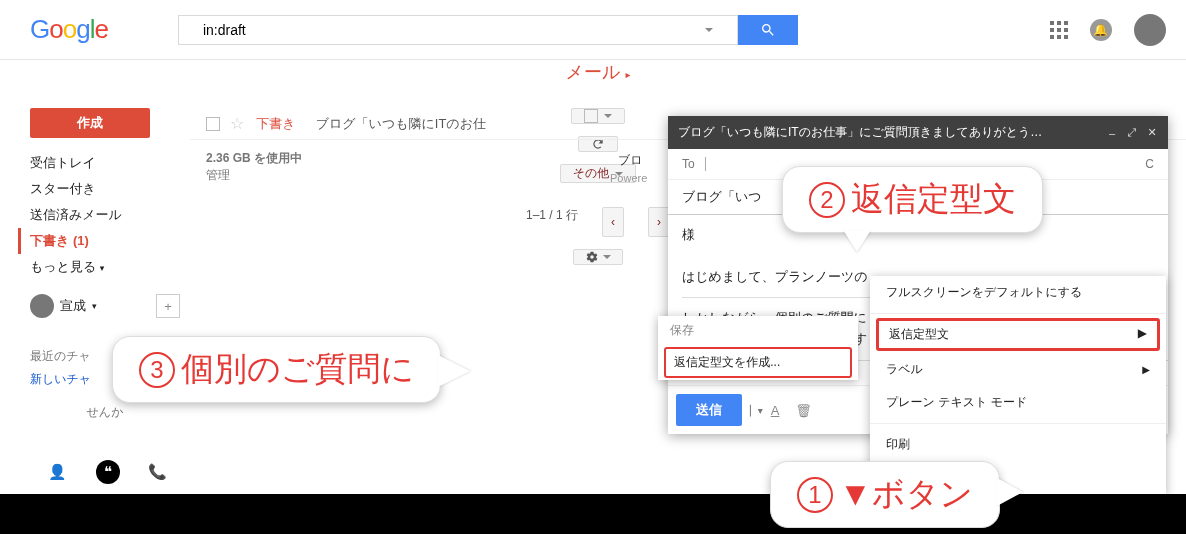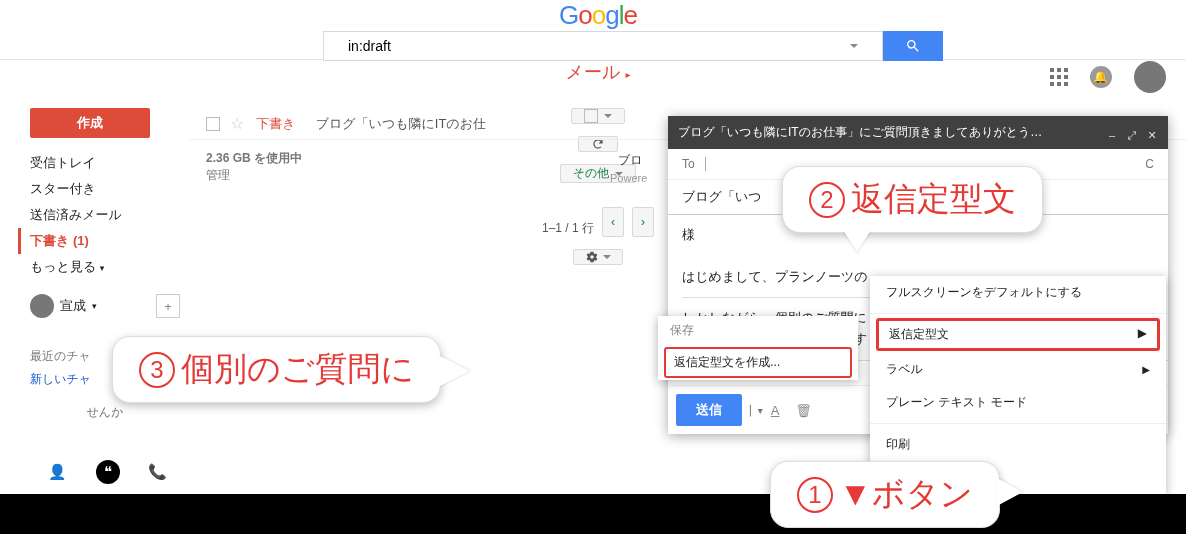--- a/index.html
+++ b/index.html
@@ -1,40 +1,40 @@
 <!DOCTYPE html>
 <html><head>
 <meta charset="utf-8">
 <style>
   * { margin: 0; padding: 0; box-sizing: border-box; font-family: Arial, "Hiragino Sans", "Meiryo", sans-serif; }
   body { width: 1186px; height: 534px; background: #fff; overflow: hidden; position: relative; font-size: 13px; color: #222; }
 
-  .header { height: 60px; display: flex; align-items: center; padding: 0 20px 0 30px; border-bottom: 1px solid #e5e5e5; flex-direction: column; }
+  .header { height: 60px; display: flex; align-items: center; padding: 0 20px 0 30px; border-bottom: 1px solid #e5e5e5; }
   .logo { font-size: 26px; font-weight: 500; letter-spacing: -1px; }
   .logo .b { color:#4285f4 } .logo .r{color:#ea4335}.logo .y{color:#fbbc05}.logo .g{color:#34a853}
 
   .searchwrap { margin-left: 70px; display: flex; align-items: center; }
   .searchbox { width: 560px; height: 30px; border: 1px solid #d9d9d9; background: #fff; display: flex; align-items: center; padding: 0 24px; }
   .searchbox input { border: none; outline: none; flex: 1; font-size: 14px; }
   .dd-caret { width: 0; height: 0; border-left: 4px solid transparent; border-right: 4px solid transparent; border-top: 4px solid #888; }
   .searchbtn { width: 60px; height: 30px; background: #4285f4; display: flex; align-items: center; justify-content: center; }
   .searchbtn svg { fill: #fff; width: 16px; height: 16px; }
 
   .header-right { margin-left: auto; display: flex; align-items: center; gap: 22px; }
   .apps-icon { width: 18px; height: 18px; display: grid; grid-template-columns: repeat(3,4px); grid-template-rows: repeat(3,4px); gap: 3px; }
   .apps-icon span { background: #737373; }
   .bell { width: 22px; height: 22px; border-radius: 50%; background: #999; display:flex;align-items:center;justify-content:center;color:#fff;font-size:12px }
   .avatar { width: 32px; height: 32px; border-radius: 50%; background: #777; }
 
   .toolbar { height: 48px; display: flex; align-items: center; padding: 0 20px 0 30px; gap: 12px; flex-direction: column; }
   .mail-label { color: #dd4b39; font-size: 18px; }
-  .tbtn { border: 1px solid #d9d9d9; background: #f5f5f5; height: 30px; padding: 0 12px; border-radius: 2px; display: flex; align-items: center; gap: 6px; font-size: 12px; color:#15803d }
+  .tbtn { border: 1px solid #d9d9d9; background: #f5f5f5; height: 30px; padding: 0 12px; border-radius: 2px; display: flex; align-items: center; gap: 6px; font-size: 12px; color:#7f1d1d }
   .tbtn svg { width:14px; height:14px; fill:#555 }
   .toolbar-spacer { flex: 1; }
-  .pager { display: flex; align-items: flex-end; gap: 8px; font-size: 12px; color:#555 }
+  .pager { display: flex; align-items: flex-start; gap: 24px; font-size: 12px; color:#555 }
   .gearbtn { border:1px solid #d9d9d9; background:#f5f5f5; height:30px; width:50px; display:flex;align-items:center;justify-content:center;gap:4px;border-radius:2px }
 
   .main { display: flex; height: calc(100% - 60px - 48px - 40px); }
   .sidebar { width: 190px; padding: 0 10px 0 30px; }
   .compose { background: #dd4b39; color: #fff; width: 120px; height: 30px; display:flex;align-items:center;justify-content:center;font-size:13px;font-weight:bold;border-radius:2px;margin-bottom:12px }
   .nav-item { padding: 4px 0; font-size: 13px; color: #222; }
   .nav-item.active { color: #dd4b39; border-left: 3px solid #dd4b39; margin-left: -12px; padding-left: 9px; font-weight:bold }
   .user-row { display:flex;align-items:center;gap:6px;margin-top:14px;font-size:13px }
   .mini-ava { width:24px;height:24px;border-radius:50%;background:#777 }
   .plusbox { border:1px solid #ccc;width:24px;height:24px;display:flex;align-items:center;justify-content:center;color:#888;margin-left:auto }
@@ -47,21 +47,21 @@
   .chk { width:14px;height:14px;border:1px solid #bbb;margin-right:10px }
   .star { color:#ccc;font-size:16px;margin-right:12px }
   .draft-label { color:#dd4b39;margin-right:20px }
   .subj { color:#555 }
   .storage { padding: 10px 16px; font-size:12px; color:#777 }
   .powered { position:absolute; left:420px; top:64px; font-size:11px; color:#999 }
   .blog-link { position:absolute; left:428px; top:44px; font-size:12px; color:#333; }
 
   
   .compose-window { position: absolute; right: 18px; top: 116px; width: 500px; background: #fff; box-shadow: 0 2px 12px rgba(0,0,0,.35); }
-  .cw-title { background: #404040; color: #fff; font-size: 12px; padding: 8px 10px; display:flex;align-items:flex-end;gap:8px }
+  .cw-title { background: #404040; color: #fff; font-size: 12px; padding: 8px 10px; display:flex;align-items:center;gap:8px }
   .cw-title .grow { flex:1; white-space:nowrap; overflow:hidden; text-overflow:ellipsis }
   .cw-title .ico { width:12px;height:12px;display:flex;align-items:center;justify-content:center;font-size:11px;color:#ddd }
   .cw-row { padding: 8px 14px; border-bottom:1px solid #eee; font-size:12px; color:#777; display:flex;align-items:center;gap:6px }
   .cw-subject { font-size:13px;color:#222;border-bottom:1px solid #ccc;padding:8px 14px }
   .cw-body { padding: 10px 14px; font-size:13px; line-height:1.6; position:relative; min-height:120px }
   .cw-toolbar { border-top:1px solid #ddd; padding:4px 8px; display:flex;align-items:center;gap:10px;font-size:12px;color:#555 }
   .cw-bottom { display:flex;align-items:center;padding:8px; gap:8px; border-top:1px solid #eee }
   .sendbtn { background:#4285f4;color:#fff;padding:7px 20px;font-size:13px;font-weight:bold;border-radius:2px }
   .more-caret-btn { border:2px solid #e53935; width:26px;height:26px;display:flex;align-items:center;justify-content:center;border-radius:3px;margin-left:auto }
 

